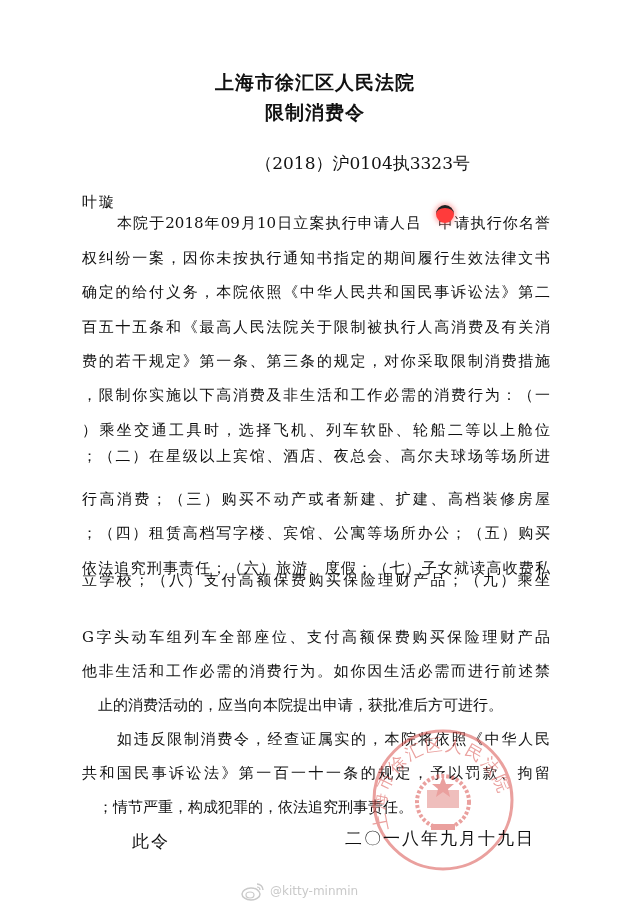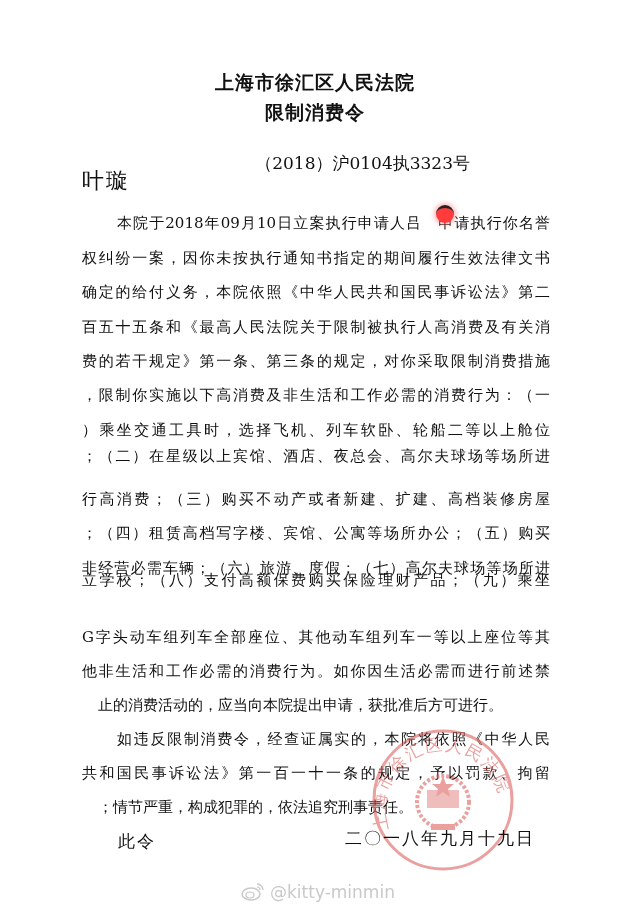--- a/index.html
+++ b/index.html
@@ -10,38 +10,38 @@
   .title {
     position: absolute; left: 0; width: 630px; text-align: center;
     font-family: "DejaVu Sans", "Liberation Sans", sans-serif;
     font-weight: bold; font-size: 19px; letter-spacing: 1px; color: #111;
   }
   #t1 { top: 70px; }
   #t2 { top: 100px; }
   .case-no {
     position: absolute; top: 152px; right: 160px; font-size: 17px; white-space: nowrap;
   }
-  .addressee { position: absolute; left: 82px; top: 166px; font-size: 22px; letter-spacing: 2px; text-align: right; }
+  .addressee { position: absolute; left: 82px; top: 193px; font-size: 15px; letter-spacing: 2px; text-align: right; }
   .body-line {
     position: absolute; left: 82px; width: 468px; font-size: 15px; white-space: nowrap;
     text-align: justify; text-align-last: justify; line-height: 22px;
   }
   .body-line.last { text-align-last: left; margin-left: 16px; }
   .body-line.indent { left: 117px; width: 433px; }
-  .closing { position: absolute; left: 118px; font-size: 17px; letter-spacing: 2px; text-align: right; }
+  .closing { position: absolute; left: 132px; font-size: 17px; letter-spacing: 2px; text-align: right; }
   .date { position: absolute; left: 345px; top: 779px; font-size: 17px; letter-spacing: 2px; white-space: nowrap; margin-top: 48px; }
   .redact {
     position: absolute; left: 436px; top: 205px; width: 18px; height: 18px; border-radius: 50%;
     background: #ff3b3b; border-top: 3px solid #222; box-sizing: border-box;
     box-shadow: 0 0 4px 2px rgba(255,120,120,0.5);
   }
   .stamp { position: absolute; left: 371px; top: 728px; width: 144px; height: 144px; opacity: 0.55; }
   .watermark {
     position: absolute; left: 240px; top: 880px; font-family: "DejaVu Sans", "Liberation Sans", sans-serif;
-    font-size: 17px; color: #c9c9c9; display: flex; align-items: flex-end; gap: 4px;
+    font-size: 12px; color: #c9c9c9; display: flex; align-items: center; gap: 4px;
   }
   .weibo-icon { width: 26px; height: 22px; }
 </style>
 </head>
 <body>
 
 <div>
   <div id="t1" class="title">上海市徐汇区人民法院</div>
   <div id="t2" class="title">限制消费令</div>
   <div class="case-no">（2018）沪0104执3323号</div>
@@ -51,23 +51,23 @@
     <div class="body-line indent" style="top:212px">本院于2018年09月10日立案执行申请人吕　申请执行你名誉</div>
     <div class="body-line" style="top:247px">权纠纷一案，因你未按执行通知书指定的期间履行生效法律文书</div>
     <div class="body-line" style="top:281px">确定的给付义务，本院依照《中华人民共和国民事诉讼法》第二</div>
     <div class="body-line" style="top:316px">百五十五条和《最高人民法院关于限制被执行人高消费及有关消</div>
     <div class="body-line" style="top:350px">费的若干规定》第一条、第三条的规定，对你采取限制消费措施</div>
     <div class="body-line" style="top:384px">，限制你实施以下高消费及非生活和工作必需的消费行为：（一</div>
     <div class="body-line" style="top:419px">）乘坐交通工具时，选择飞机、列车软卧、轮船二等以上舱位</div>
     <div class="body-line" style="top:445px">；（二）在星级以上宾馆、酒店、夜总会、高尔夫球场等场所进</div>
     <div class="body-line" style="top:488px">行高消费；（三）购买不动产或者新建、扩建、高档装修房屋</div>
     <div class="body-line" style="top:522px">；（四）租赁高档写字楼、宾馆、公寓等场所办公；（五）购买</div>
-    <div class="body-line" style="top:557px">非经营必需车辆；（六）旅游、度假；（七）高尔夫球场等场所进</div>
+    <div class="body-line" style="top:557px">依法追究刑事责任；（六）旅游、度假；（七）子女就读高收费私</div>
     <div class="body-line" style="top:569px">立学校；（八）支付高额保费购买保险理财产品；（九）乘坐</div>
-    <div class="body-line" style="top:626px">G字头动车组列车全部座位、其他动车组列车一等以上座位等其</div>
+    <div class="body-line" style="top:626px">G字头动车组列车全部座位、支付高额保费购买保险理财产品</div>
     <div class="body-line" style="top:660px">他非生活和工作必需的消费行为。如你因生活必需而进行前述禁</div>
     <div class="body-line last" style="top:694px">止的消费活动的，应当向本院提出申请，获批准后方可进行。</div>
   </div>
 
   <div>
     <div class="body-line indent" style="top:728px">如违反限制消费令，经查证属实的，本院将依照《中华人民</div>
     <div class="body-line" style="top:762px">共和国民事诉讼法》第一百一十一条的规定，予以罚款、拘留</div>
     <div class="body-line last" style="top:796px">；情节严重，构成犯罪的，依法追究刑事责任。</div>
   </div>
 

